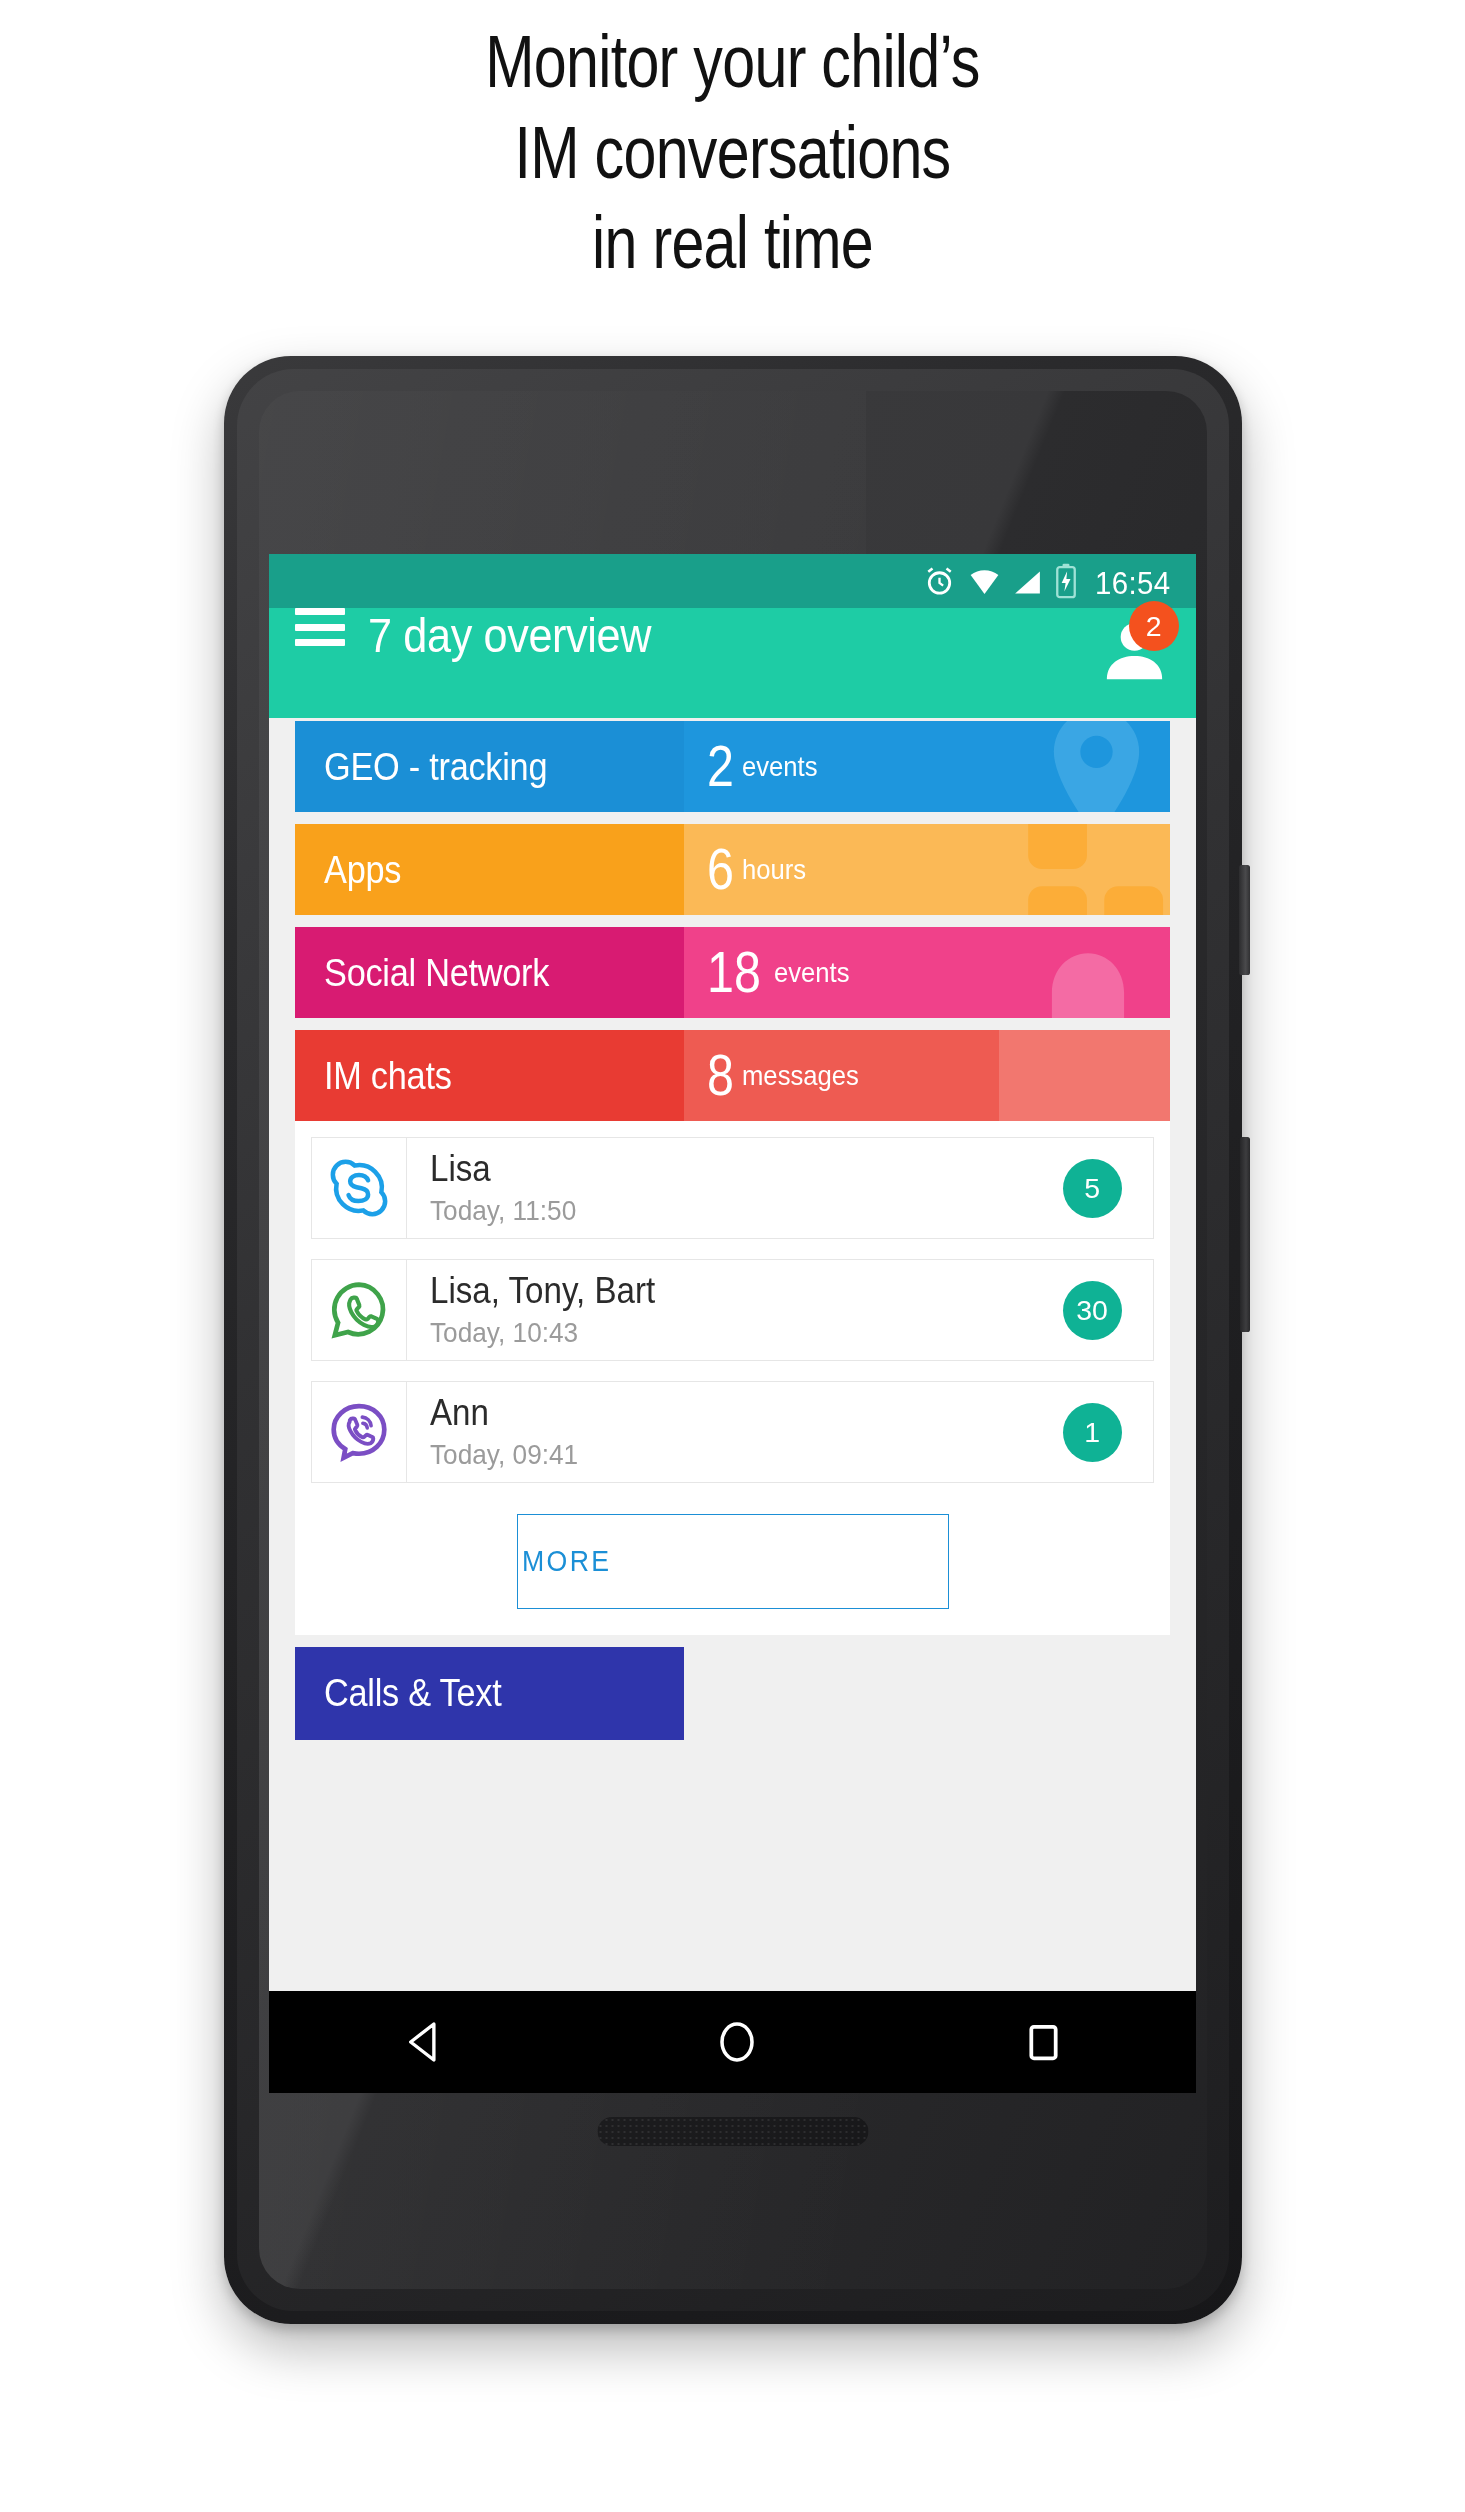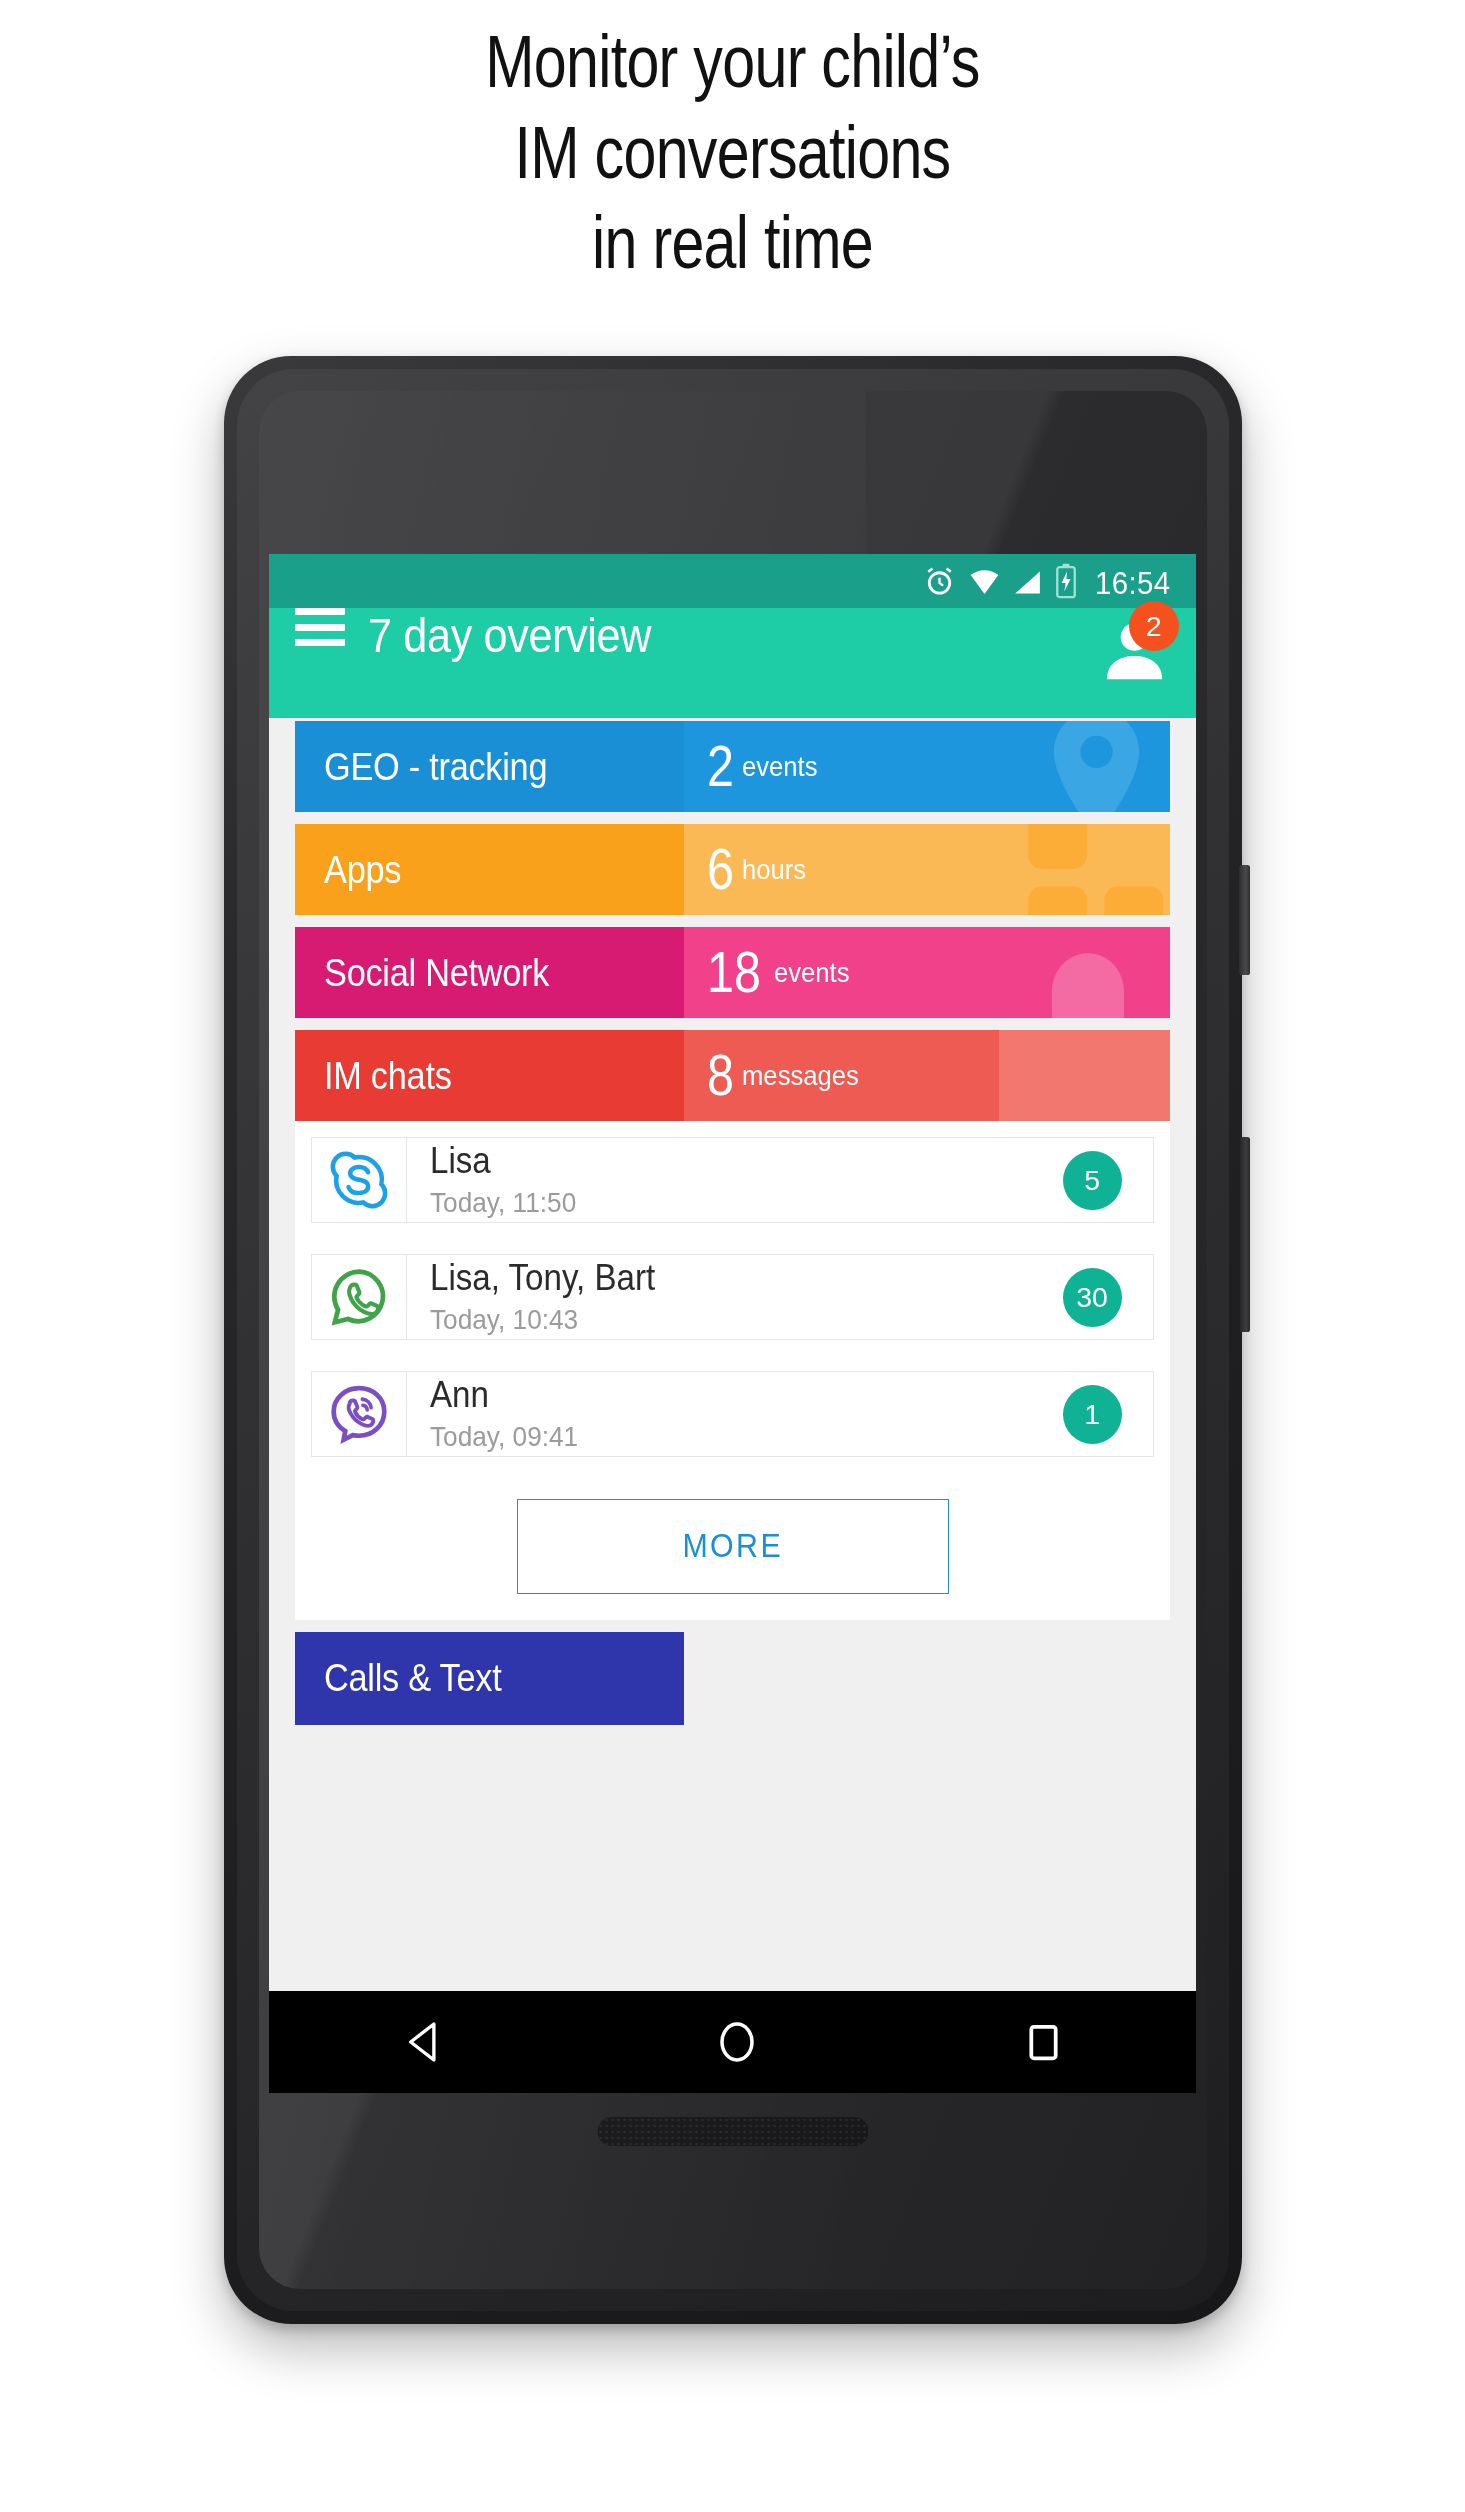--- a/index.html
+++ b/index.html
@@ -129,42 +129,42 @@
   }
   .cat-num{ font-size:57px; line-height:1; font-weight:300; transform:scaleX(.85);
             transform-origin:left center; position:relative; z-index:2; }
   .cat-unit{ font-size:28.5px; margin-left:3.5px; position:relative; z-index:2;
              transform:scaleX(.9); transform-origin:left center; }
   .wm{ position:absolute; right:0; top:0; bottom:0; width:147px; z-index:1; opacity:1; }
 
   
   .imcard{ margin:0 26px 12px 26px; background:#fff; padding:16.4px 16.4px 0 16.4px; }
   .imrow{
-    display:flex; align-items:center; border:0.9px solid #e6e6e6; height:86px;
-    margin-bottom:31px; background:#fff;
+    display:flex; align-items:center; border:0.9px solid #e6e6e6; height:102px;
+    margin-bottom:20px; background:#fff;
   }
   .imrow-icon{
     width:95px; height:100%; display:flex; align-items:center; justify-content:center;
     border-right:0.9px solid #e6e6e6; flex:0 0 95px;
   }
   .imrow-txt{ flex:1; padding-left:22.4px; }
   .imrow-name{ font-size:36px; color:#2b2b2b; line-height:1.08; transform:scaleX(.92);
                transform-origin:left center; white-space:nowrap;}
   .imrow-time{ font-size:28.5px; color:#9b9b9b; margin-top:5.2px; transform:scaleX(.92);
                transform-origin:left center; }
   .imrow-badge{
     width:59px; height:59px; border-radius:50%; background:#0fb295; color:#fff;
     display:flex; align-items:center; justify-content:center; font-size:28.5px;
     margin-right:31px; flex:0 0 59px;
   }
   .more-wrap{ display:flex; justify-content:center; padding:10.4px 0 26px 0; }
   .more-btn{
     width:432px; height:95px; border:1.7px solid #1b8fd6; background:#fff;
-    color:#1b8fd6; font-size:33px; letter-spacing:2.6px;
-    display:flex; align-items:center; justify-content:center; cursor:pointer;
+    color:#1b8fd6; font-size:29px; letter-spacing:2.6px;
+    display:flex; align-items:center; cursor:pointer;
   }
   .more-btn span{ transform:scaleX(.92); display:block; }
 
   
   .navbar{
     position:absolute; left:269px; top:1991px; width:927px; height:102px;
     background:#000; display:flex; align-items:center; justify-content:space-around;
   }
 </style>
 </head>

